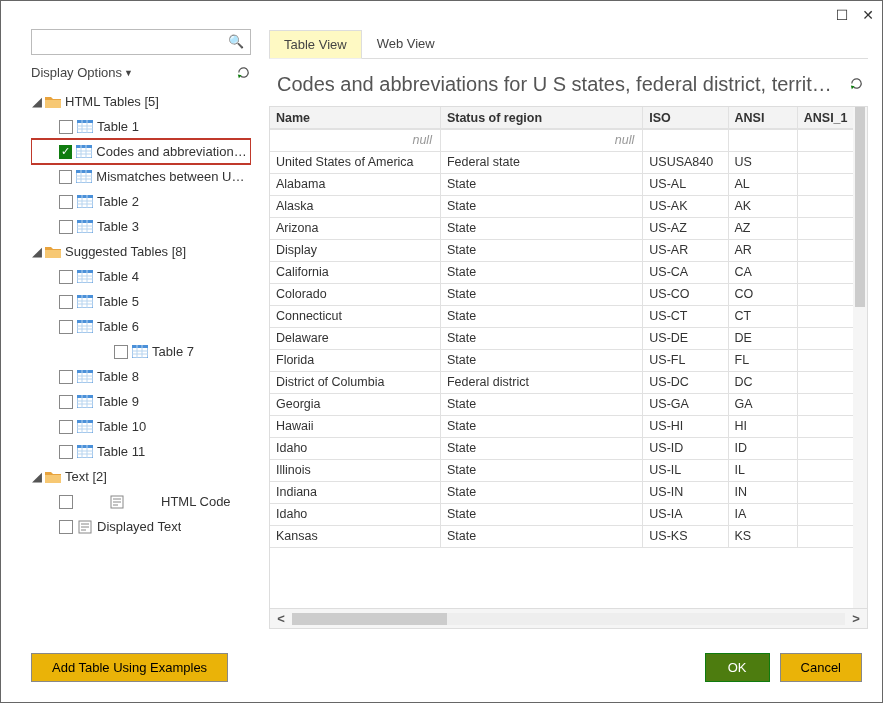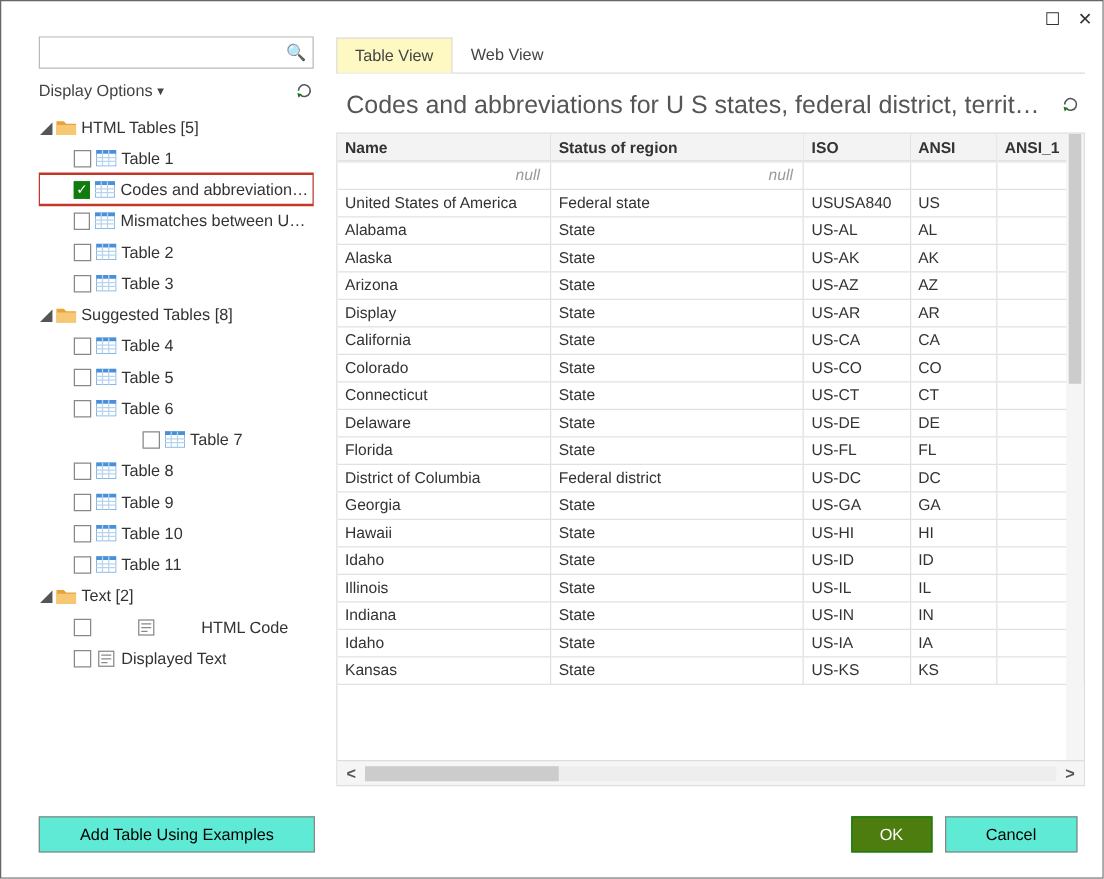--- a/index.html
+++ b/index.html
@@ -41,21 +41,21 @@
   table.grid th { background: #f3f3f3; font-weight: 700; color: #333; border-top: none; position: sticky; top: 0; box-shadow: inset 0 -1px 0 #e1e1e1; }
   table.grid tr.nullrow td { color: #999; font-style: italic; text-align: right; padding-right: 8px; }
   .hscroll { height: 20px; display: flex; align-items: center; background: #f5f5f5; border-top: 1px solid #ddd; }
   .harrow { width: 22px; text-align: center; color: #555; font-weight: bold; cursor: pointer; }
   .htrack { flex: 1; height: 12px; background: #eee; position: relative; }
   .hthumb { position: absolute; left: 0; top: 0; height: 12px; width: 28%; background: #ccc; }
   .vscrollbar { position: absolute; right: 0; top: 0; width: 14px; bottom: 0; background: #f5f5f5; display: flex; flex-direction: column; }
   .vtrack { flex: 1; position: relative; }
   .vthumb { position: absolute; top: 0; left: 2px; right: 2px; height: 40%; background: #ccc; }
   .footer { display: flex; justify-content: space-between; padding: 12px 20px 20px 30px; align-items: center; }
-  .btn { border: 1px solid #888; background: #5eead4; padding: 6px 32px; font-size: 13px; cursor: pointer; }
+  .btn { border: 1px solid #888; background: #eab308; padding: 6px 20px; font-size: 13px; cursor: pointer; }
   .btn.primary { background: #4d7c0f; border-color: #0f7b0f; color: #fff; padding: 6px 22px; }
   .right-btns { display: flex; gap: 10px; }
   .caret { font-size: 9px; margin-left: 2px; position: relative; top: -1px; }
 </style>
 </head>
 <body>
 <div class="window">
 
   <div class="titlebar">
     <span title="Maximize">☐</span>

